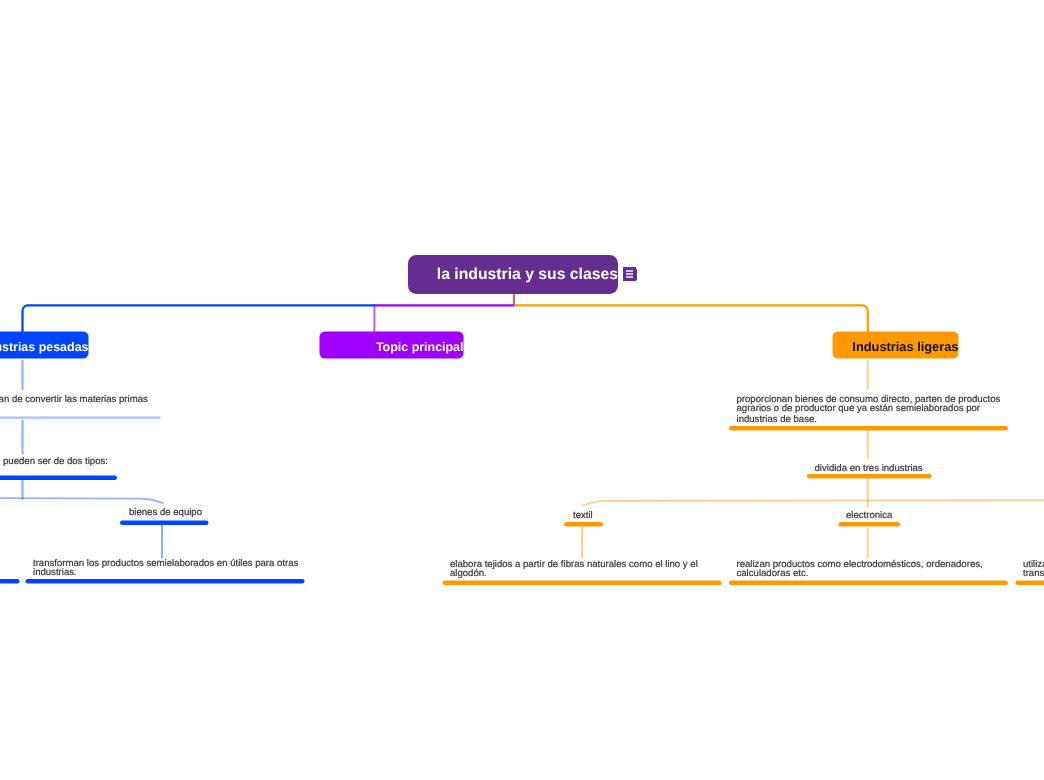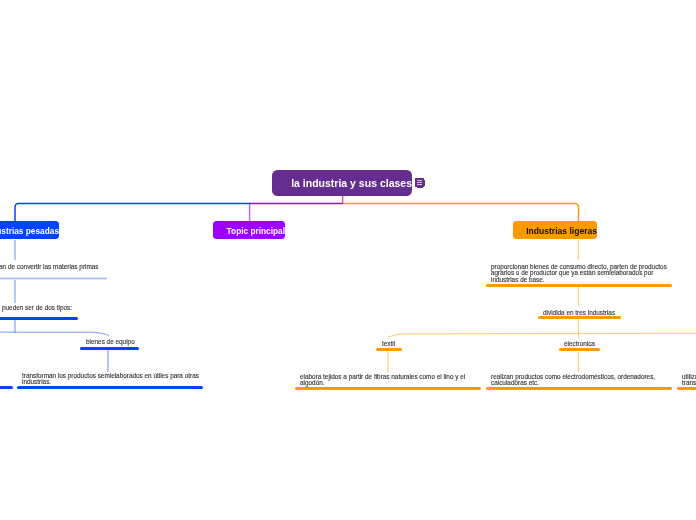--- a/index.html
+++ b/index.html
@@ -7,25 +7,25 @@
        font-family:"Liberation Sans",sans-serif;overflow:hidden;
        -webkit-font-smoothing:antialiased;}
   #canvas{position:relative;width:696px;height:520px;overflow:hidden;}
   svg#edges{position:absolute;left:0;top:0;width:696px;height:520px;}
 
   
   .pill{position:absolute;border-radius:3.5px;white-space:nowrap;
         font-weight:bold;text-align:right;box-sizing:border-box;}
   #root-node{left:272px;top:170px;width:140px;height:26px;line-height:26px;
              background:#662D91;color:#ffffff;font-size:10.5px;border-radius:5.5px;}
-  #node-topic{left:213px;top:221px;width:72px;height:18px;line-height:20px;
+  #node-topic{left:213px;top:221px;width:96px;height:18px;line-height:20px;
               background:#9D00FF;color:#ffffff;font-size:8.3px;}
   #node-pesadas{left:-27px;top:221px;width:86px;height:18px;line-height:20px;
                 background:#0044FF;color:#ffffff;font-size:8.3px;}
-  #node-ligeras{left:513px;top:221px;width:84px;height:18px;line-height:20px;
+  #node-ligeras{left:555px;top:221px;width:84px;height:18px;line-height:20px;
                 background:#FF9900;color:#111111;font-size:8.55px;}
 
   
   .tnode{position:absolute;box-sizing:border-box;}
   .tnode .txt{position:absolute;left:0;top:0;font-size:6.4px;line-height:6.3px;
               color:#333333;-webkit-text-stroke:0.12px #333333;white-space:nowrap;}
   .tnode .txt.wrap{white-space:normal;}
   .tnode .bar{position:absolute;left:0;border-radius:2px;}
 
   .bar.thin-blue  {height:3px;border-radius:0;

